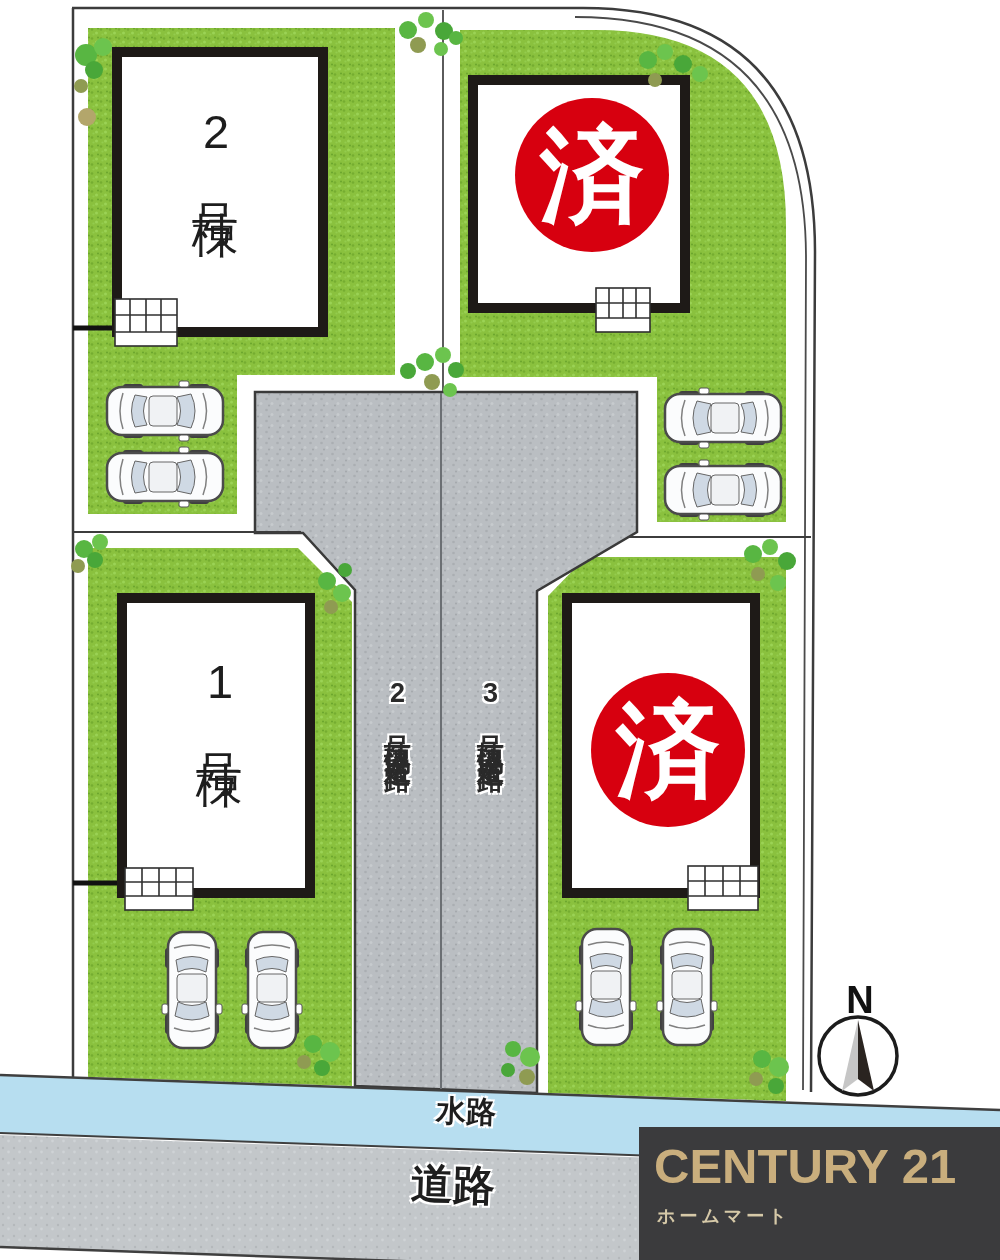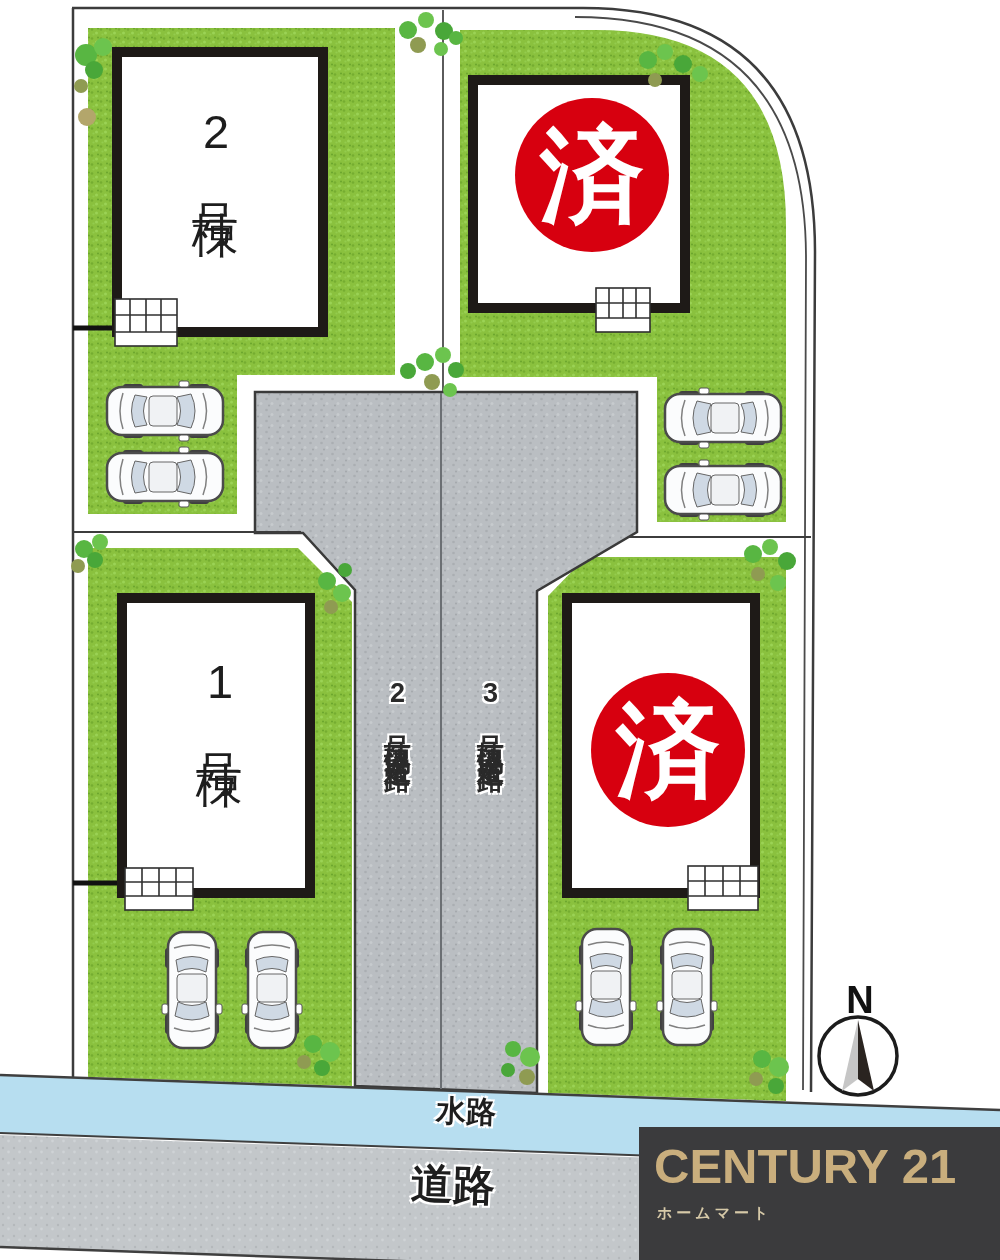--- a/index.html
+++ b/index.html
@@ -20,21 +20,21 @@
   .hlabel{position:absolute;transform:translate(-50%,-50%) rotate(2deg);color:#1e1e1e;font-weight:700;
           text-shadow:-2px -2px 0 #fff,2px -2px 0 #fff,-2px 2px 0 #fff,2px 2px 0 #fff,0 0 4px #fff;}
   .water-label{font-size:30px;}
   .road-label{font-size:42px;}
   .north-n{position:absolute;transform:translate(-50%,-50%);font-size:38px;font-weight:600;color:#111;}
 
   .logo{position:absolute;left:639px;top:1127px;width:361px;height:133px;
         background:var(--logo_bg,#3b3b3d);}
   .brand{margin:15px 0 0 15px;font-size:49px;font-weight:bold;line-height:1;
          color:var(--brand_gold,#c9ae7d);letter-spacing:0px;white-space:nowrap;}
-  .store{margin:13px 0 0 18px;font-size:15px;font-weight:bold;letter-spacing:4px;
+  .store{margin:13px 0 0 18px;font-size:18px;font-weight:bold;letter-spacing:4px;
          color:var(--store_text,#d6c9a8);}
 </style>
 </head>
 <body>
 
 <div class="stage">
 
 <svg class="plan" width="1000" height="1260" viewBox="0 0 1000 1260">
   <defs>
     <pattern id="g" width="9" height="9" patternUnits="userSpaceOnUse">

